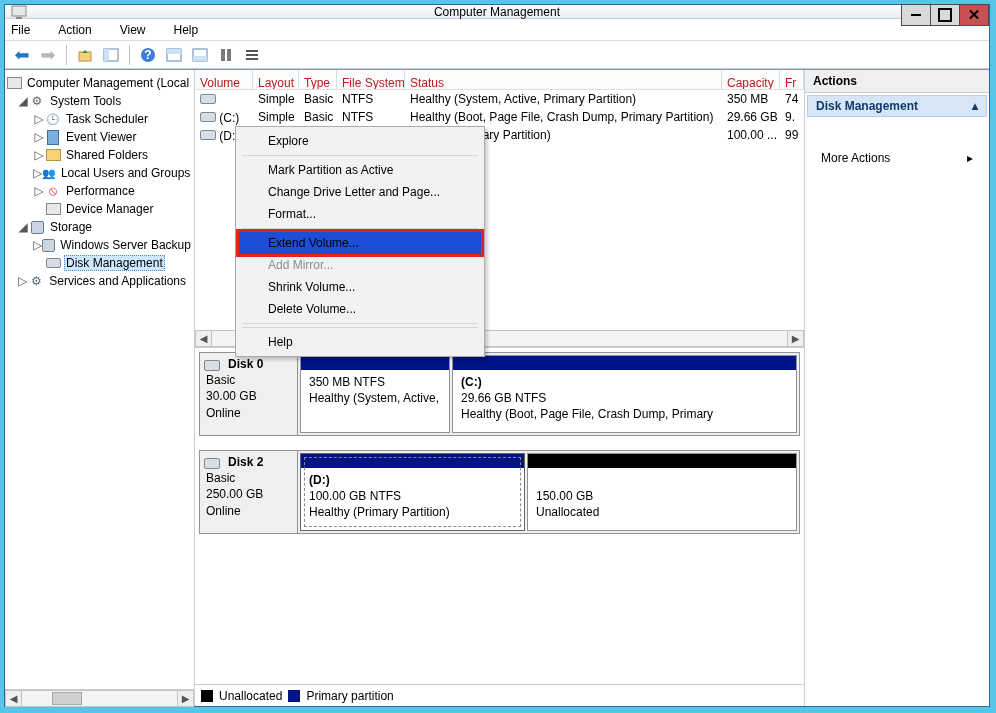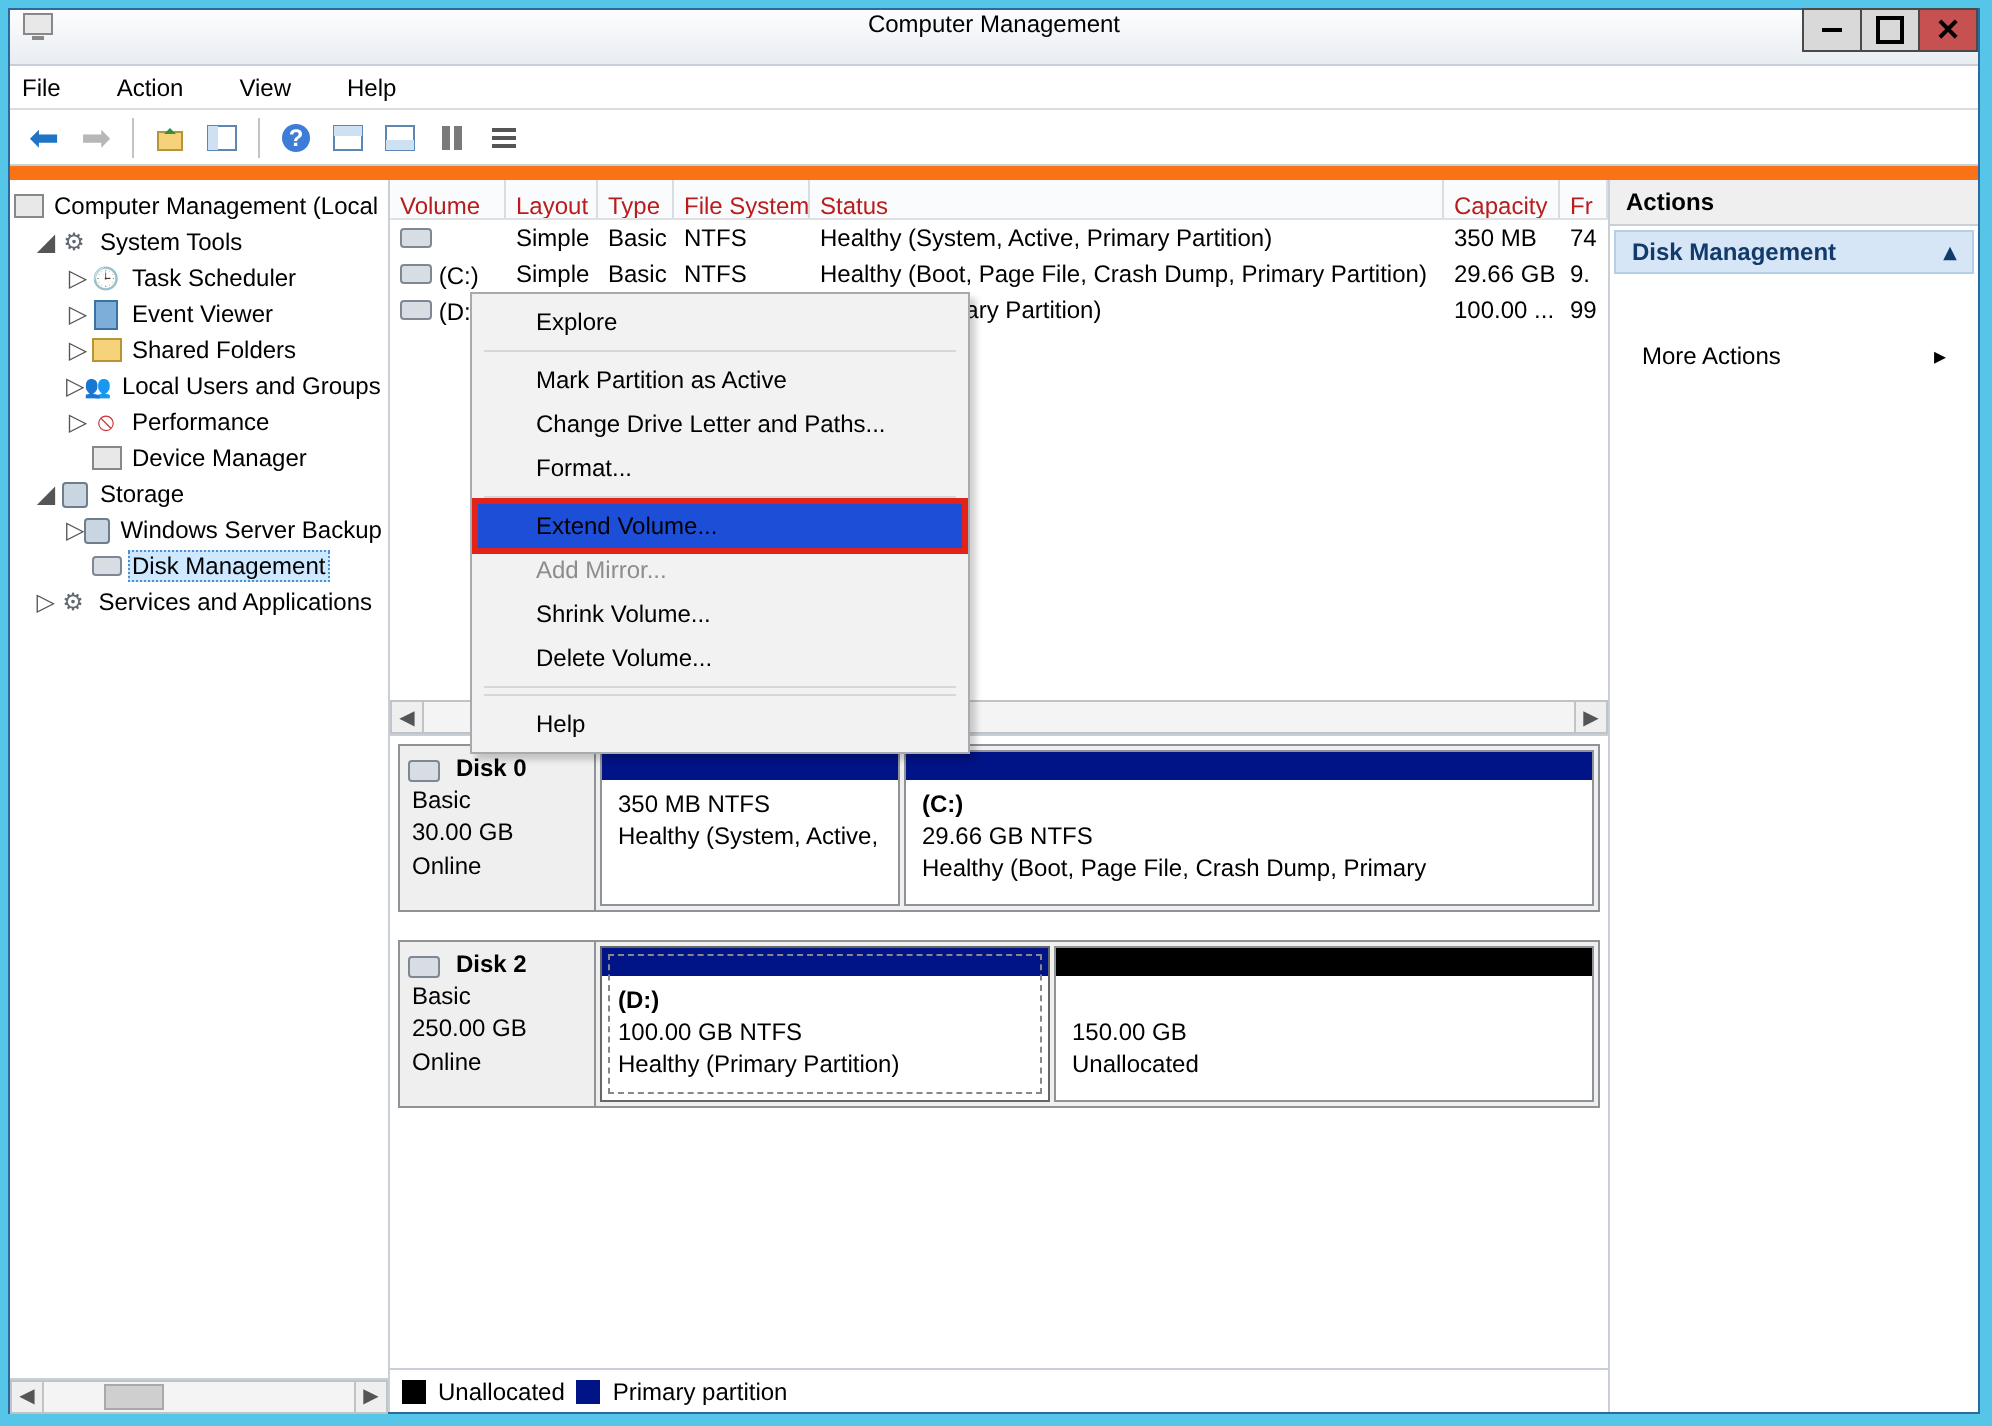--- a/index.html
+++ b/index.html
@@ -1,31 +1,31 @@
 <!DOCTYPE html>
 <html><head>
 <meta charset="utf-8">
 <style>
 * { box-sizing: border-box; margin: 0; padding: 0; font-family: "Segoe UI", Tahoma, sans-serif; font-size: 12px; }
 html, body { width: 996px; height: 713px; background: #56c6e8; overflow: hidden; }
 .window { position: absolute; left: 4px; top: 4px; right: 6px; bottom: 6px; background: #fff; border: 1px solid #2a6aa0; display: flex; flex-direction: column; }
-.titlebar { height: 28px; background: linear-gradient(#fdfdfe,#e8edf2); display: flex; align-items: flex-start; border-bottom: 1px solid #c9cfd6; position: relative; }
+.titlebar { height: 14px; background: linear-gradient(#fdfdfe,#e8edf2); display: flex; align-items: center; border-bottom: 1px solid #c9cfd6; position: relative; }
 .titlebar .icon16 { margin: 0 6px; }
 .titlebar .title { position: absolute; left: 0; right: 0; text-align: center; color: #000; pointer-events: none; }
 .winbtns { position: absolute; right: 0; top: -1px; display: flex; }
 .winbtn { width: 30px; height: 22px; border: 1px solid #4a4a4a; background: #d9d9d9; display: flex; align-items: center; justify-content: center; margin-left: -1px; }
 .winbtn.min::after { content:""; width:10px; height:2px; background:#000; }
 .winbtn.max::after { content:""; width:10px; height:10px; border:2px solid #000; }
 .winbtn.close { background: #c75050; color:#000; font-size:15px; font-weight:bold; }
 .menubar { height: 22px; display: flex; align-items: center; padding: 0 6px; gap: 28px; border-bottom: 1px solid #d8dde2; }
 .menubar span { color:#000; }
 .toolbar { height: 28px; display:flex; align-items:center; padding: 0 6px; gap: 4px; border-bottom: 1px solid #c9cfd6; }
 .tbbtn { width: 22px; height: 22px; display:flex; align-items:center; justify-content:center; border: 1px solid transparent; }
 .sep { width:1px; height:20px; background:#c0c4c9; margin:0 3px; }
-.body { flex: 1; display: flex; min-height:0; border-top:7px solid #f97316; }
+.body { flex: 1; display: flex; min-height:0; border-top:1px solid #f97316; }
 .treepane { width: 190px; border-right: 1px solid #c9cfd6; display:flex; flex-direction:column; }
 .tree { flex:1; overflow:hidden; padding:4px 2px; white-space:nowrap; }
 .tree-row { display:flex; align-items:center; height:18px; padding-right:4px; }
 .tree-row .expander { width:12px; text-align:center; color:#555; }
 .tree-row .lbl { padding:0 2px; }
 .tree-row.selected .lbl { background:#cde8ff; border:1px dotted #4a90d9; padding:0 1px; }
 .tree-scroll { height: 17px; border-top:1px solid #c9cfd6; display:flex; align-items:center; }
 .tree-scroll .arrow { width:17px; height:17px; background:#efefef; border:1px solid #c0c4c9; display:flex; align-items:center; justify-content:center; font-size:10px; color:#555;}
 .tree-scroll .track { flex:1; background:#f4f4f4; height:17px; border-top:1px solid #c0c4c9; border-bottom:1px solid #c0c4c9; position:relative; }
 .tree-scroll .thumb { position:absolute; left:30px; top:1px; width:30px; height:13px; background:#cfcfcf; border:1px solid #a9a9a9;}
@@ -277,21 +277,21 @@
           <div class="arrow">◀</div>
           <div class="track"></div>
           <div class="arrow">▶</div>
         </div>
       </div>
 
       <div class="ctxmenu">
         <div class="mitem">Explore</div>
         <div class="msep"></div>
         <div class="mitem">Mark Partition as Active</div>
-        <div class="mitem">Change Drive Letter and Paths...</div>
+        <div class="mitem">Change Drive Letter and Page...</div>
         <div class="mitem">Format...</div>
         <div class="msep"></div>
         <div class="mitem highlight" style="position:relative"><span>Extend Volume...</span><span class="redbox"></span></div>
         <div class="mitem disabled">Add Mirror...</div>
         <div class="mitem">Shrink Volume...</div>
         <div class="mitem">Delete Volume...</div>
         <div class="msep"></div>
         <div class="msep"></div>
         <div class="mitem">Help</div>
       </div>

